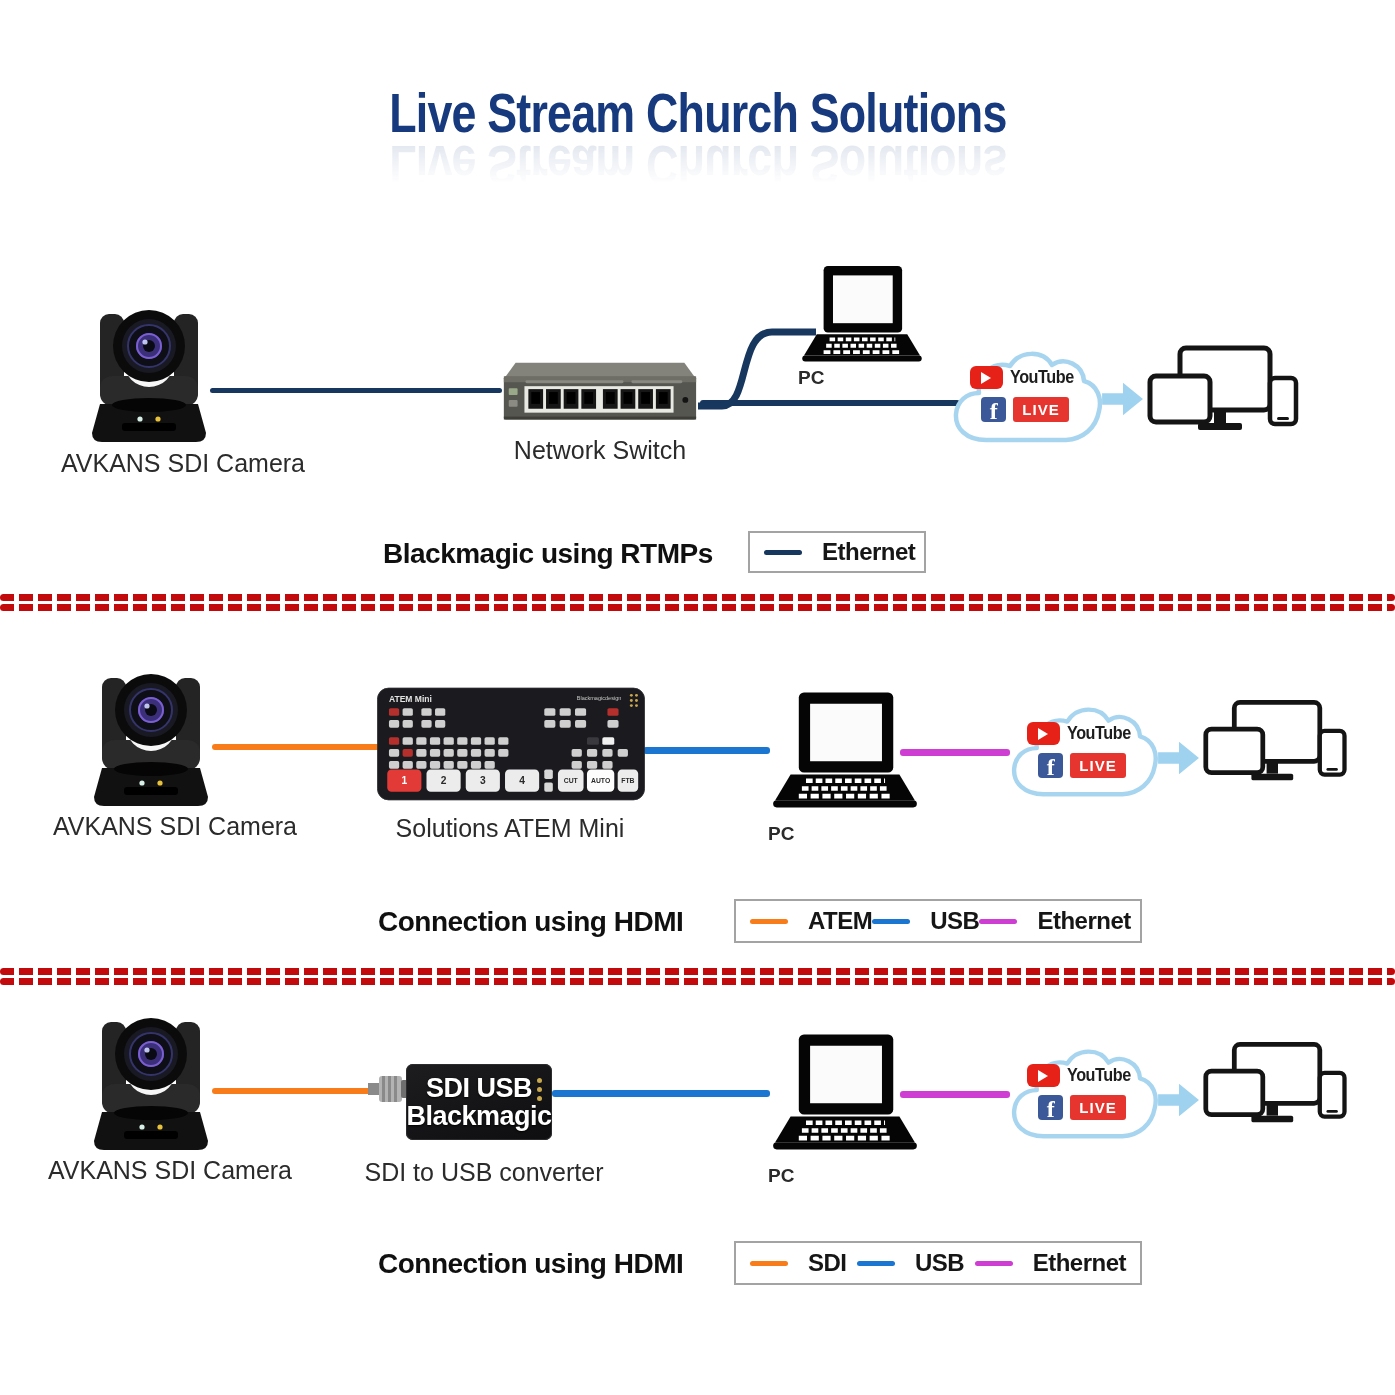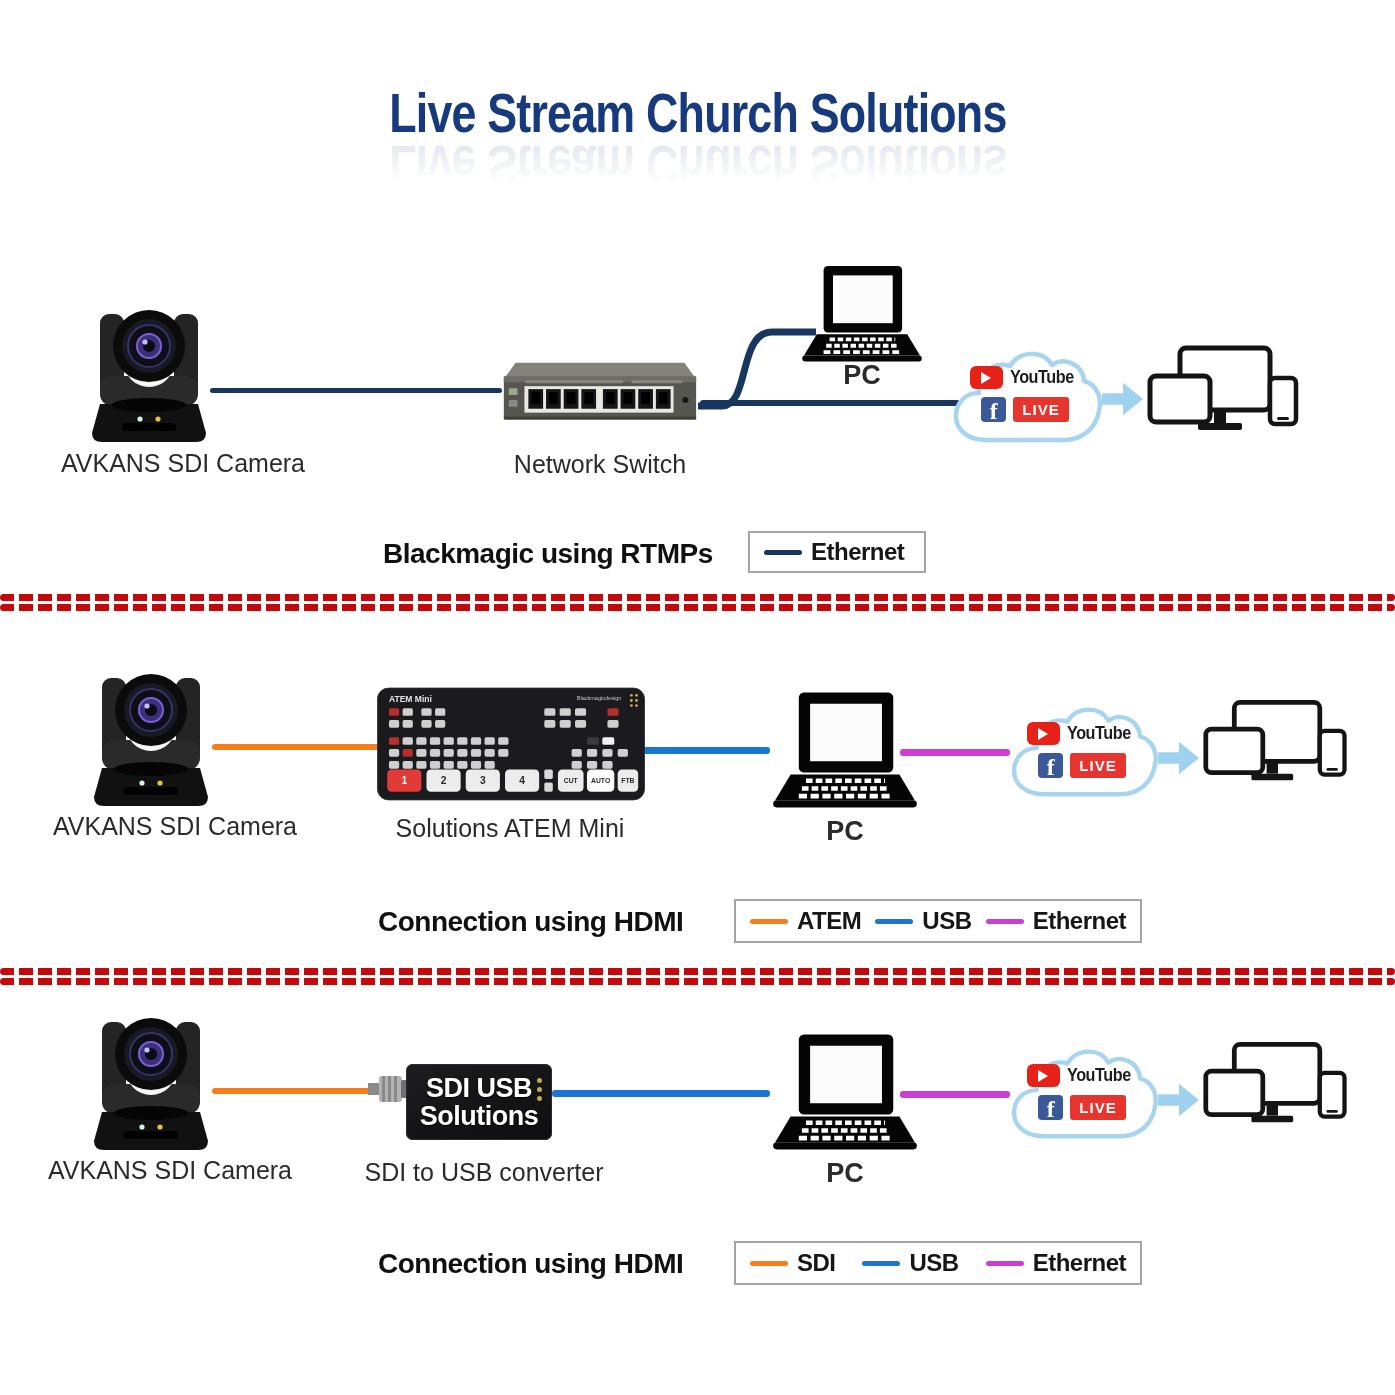--- a/index.html
+++ b/index.html
@@ -7,29 +7,29 @@
           font-family:"Liberation Sans",sans-serif;color:#222;}
   
   .title{position:absolute;left:0;width:1395px;text-align:center;font-size:56px;font-weight:bold;
          color:#173a7e;letter-spacing:-1px;white-space:nowrap;}
   .title .t{display:inline-block;transform:scaleX(.8);transform-origin:center;}
   .title.reflect{opacity:.17;-webkit-mask-image:linear-gradient(to bottom,rgba(0,0,0,.9),transparent 78%);
          mask-image:linear-gradient(to bottom,rgba(0,0,0,.9),transparent 78%);}
   .title.reflect .t{transform:scaleX(.8) scaleY(-1);}
   
   .dev-label{position:absolute;font-size:25px;color:#2b2b2b;text-align:center;white-space:nowrap;}
-  .pc-label{position:absolute;font-weight:bold;font-size:27px;color:#2b2b2b;text-align:center;white-space:nowrap;}
+  .pc-label{position:absolute;font-weight:bold;font-size:19px;color:#2b2b2b;white-space:nowrap;margin-top:7px;}
   .heading{position:absolute;font-weight:bold;font-size:28px;color:#101010;letter-spacing:-.5px;white-space:nowrap;}
   
   .cline{position:absolute;border-radius:3px;z-index:1;}
   .scurve{position:absolute;z-index:1;}
   
   .legend{position:absolute;display:flex;align-items:center;justify-content:space-between;
           border:2px solid #a3a3a3;background:#fff;box-sizing:border-box;padding:0 14px;z-index:3;}
-  .leg-item{display:flex;align-items:center;gap:9px;}
+  .leg-item{display:flex;align-items:center;gap:20px;}
   .leg-swatch{width:38px;height:5px;border-radius:3px;background:#333;}
   .leg-label{font-weight:bold;font-size:24px;color:#161616;letter-spacing:-.5px;}
   
   .divider{position:absolute;left:0;width:1395px;height:17px;z-index:2;}
   .divider::before,.divider::after{content:"";position:absolute;left:0;right:0;height:7px;border-radius:4px;
      background:repeating-linear-gradient(90deg,#c2090c 0 14px,rgba(0,0,0,0) 14px 19px);}
   .divider::before{top:0;}
   .divider::after{top:10px;}
   
   .cloud{position:absolute;z-index:2;}
@@ -153,21 +153,21 @@
     </svg>
 
     <svg class="icon" style="left:84px;top:302px" width="130" height="145">
         <use href="#sym-camera"></use>
       </svg>
     <div class="dev-label" style="left:33px;top:449px;width:300px">AVKANS SDI Camera</div>
 
     <svg class="icon" style="left:496px;top:356px" width="206" height="78">
         <use href="#sym-switch"></use>
       </svg>
-    <div class="dev-label" style="left:450px;top:450px;width:300px">Network Switch</div>
+    <div class="dev-label" style="left:450px;top:436px;width:300px">Network Switch</div>
 
     <svg class="icon" style="left:798px;top:264px" width="128" height="103">
         <use href="#sym-laptop"></use>
       </svg>
     <div class="pc-label" style="left:798px;top:360px;width:128px">PC</div>
 
     <div class="cloud" style="left:948px;top:340px;width:154px;height:120px">
       <svg class="shape" width="154" height="120">
           <use href="#sym-cloud"></use>
         </svg>
@@ -363,21 +363,21 @@
     <svg class="icon" style="left:368px;top:1072px" width="46" height="34">
       <rect x="0" y="11" width="13" height="12" fill="#8a8a8a"></rect>
       <rect x="11" y="4" width="23" height="26" rx="3" fill="#b3b3b3"></rect>
       <rect x="14" y="4" width="3" height="26" fill="#8a8a8a"></rect>
       <rect x="20" y="4" width="3" height="26" fill="#8a8a8a"></rect>
       <rect x="26" y="4" width="3" height="26" fill="#8a8a8a"></rect>
       <rect x="33" y="8" width="11" height="18" rx="2" fill="#6f6f6f"></rect>
     </svg>
     <div class="conv-box" style="left:406px;top:1064px;width:146px;height:76px">
       <span class="conv-line">SDI USB</span>
-      <span class="conv-line">Solutions</span>
+      <span class="conv-line">Blackmagic</span>
       <span class="conv-dot" style="top:14px"></span>
       <span class="conv-dot" style="top:23px"></span>
       <span class="conv-dot" style="top:32px"></span>
     </div>
     <div class="dev-label" style="left:334px;top:1158px;width:300px">SDI to USB converter</div>
 
     <svg class="icon" style="left:768px;top:1032px" width="154" height="124">
         <use href="#sym-laptop"></use>
       </svg>
     <div class="pc-label" style="left:768px;top:1158px;width:154px">PC</div>

